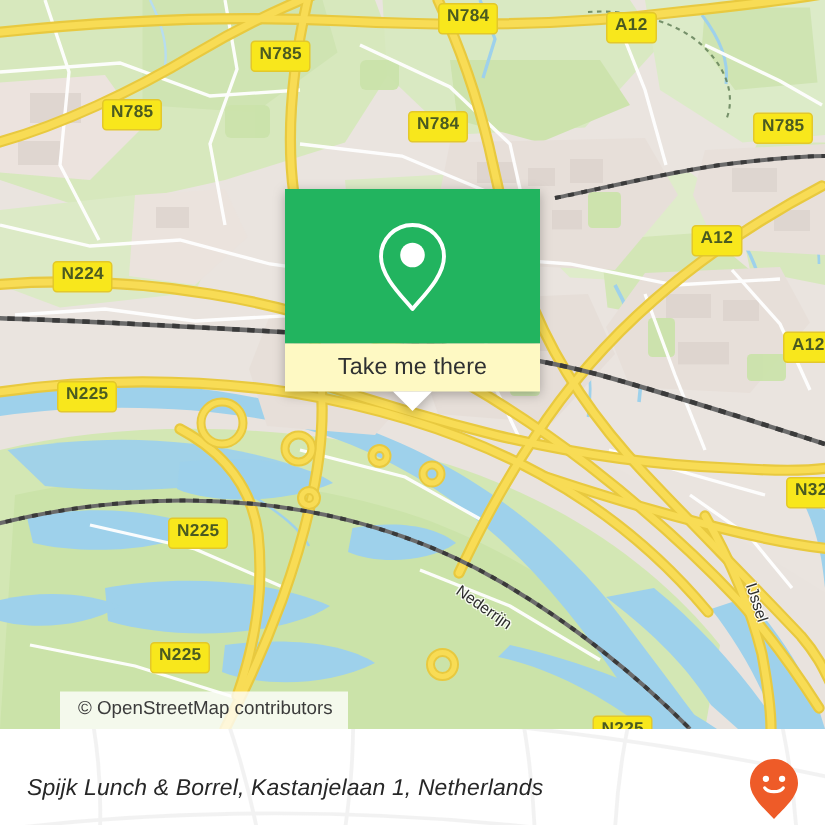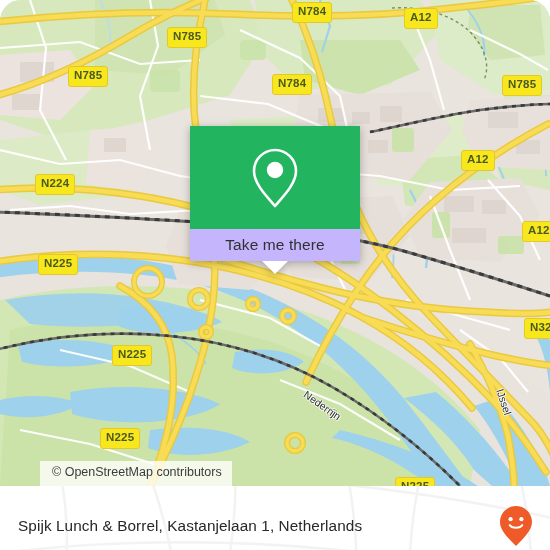--- a/index.html
+++ b/index.html
@@ -13,21 +13,20 @@
     position: relative;
   }
 
   
   #app {
     position: relative;
     width: 550px;
     height: 550px;
     overflow: hidden;
     background: #fff;
-    border-radius: 21px;
   }
 
   
   #map-area {
     position: absolute;
     left: 0; top: 0;
     width: 550px; height: 486px;
     overflow: hidden;
     background: #e8e2dc;
   }
@@ -87,21 +86,21 @@
   }
   #callout-top {
     background: #22b45f;
     height: 103px;
     display: flex;
     align-items: center;
     justify-content: center;
   }
   #callout-pin { display:block; }
   #callout-bottom {
-    background: #c4b5fd;
+    background: #fef9c3;
     height: 32px;
     display: flex;
     align-items: center;
     justify-content: center;
     position: relative;
   }
   #callout-label {
     color: #2f3132;
     font-size: 15.5px;
     font-family: "Liberation Sans", sans-serif;
@@ -134,20 +133,21 @@
     opacity: .22;
   }
   #footer-inner {
     position: relative;
     height: 100%;
     display: flex;
     align-items: center;
     justify-content: space-between;
     padding: 16px 16px 0 18px;
     box-sizing: border-box;
+    font-style: italic;
   }
   #footer-title {
     color: #272727;
     font-size: 15.3px;
     font-family: "Liberation Sans", sans-serif;
     letter-spacing: .1px;
     white-space: nowrap;
   }
   #brand {
     display: flex;

